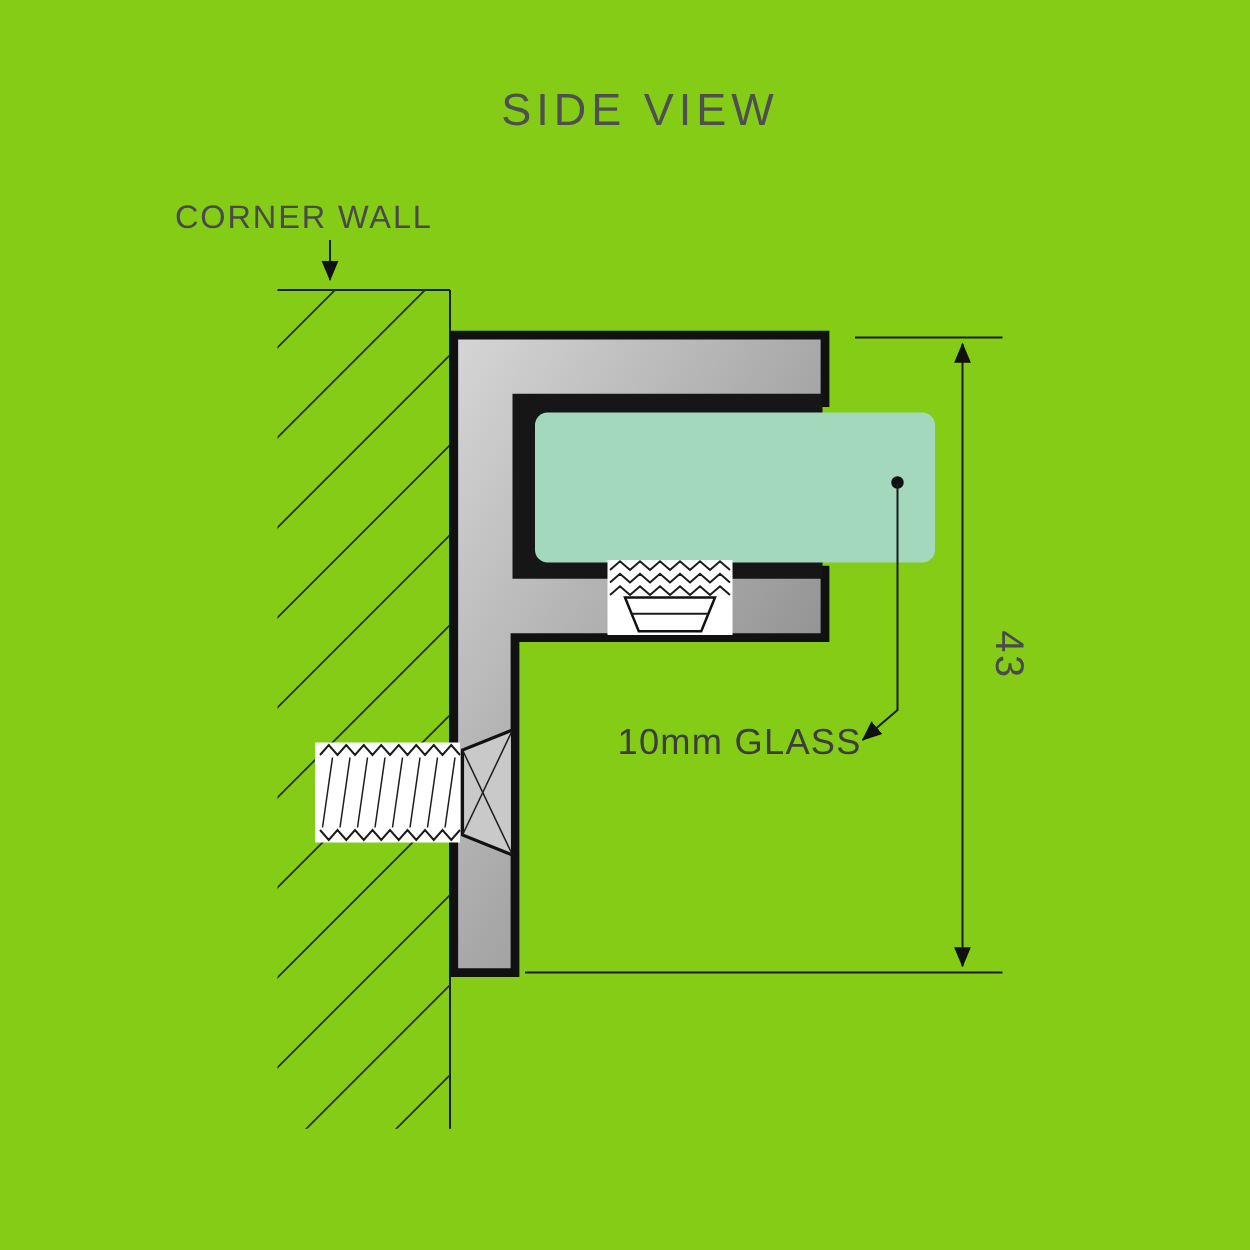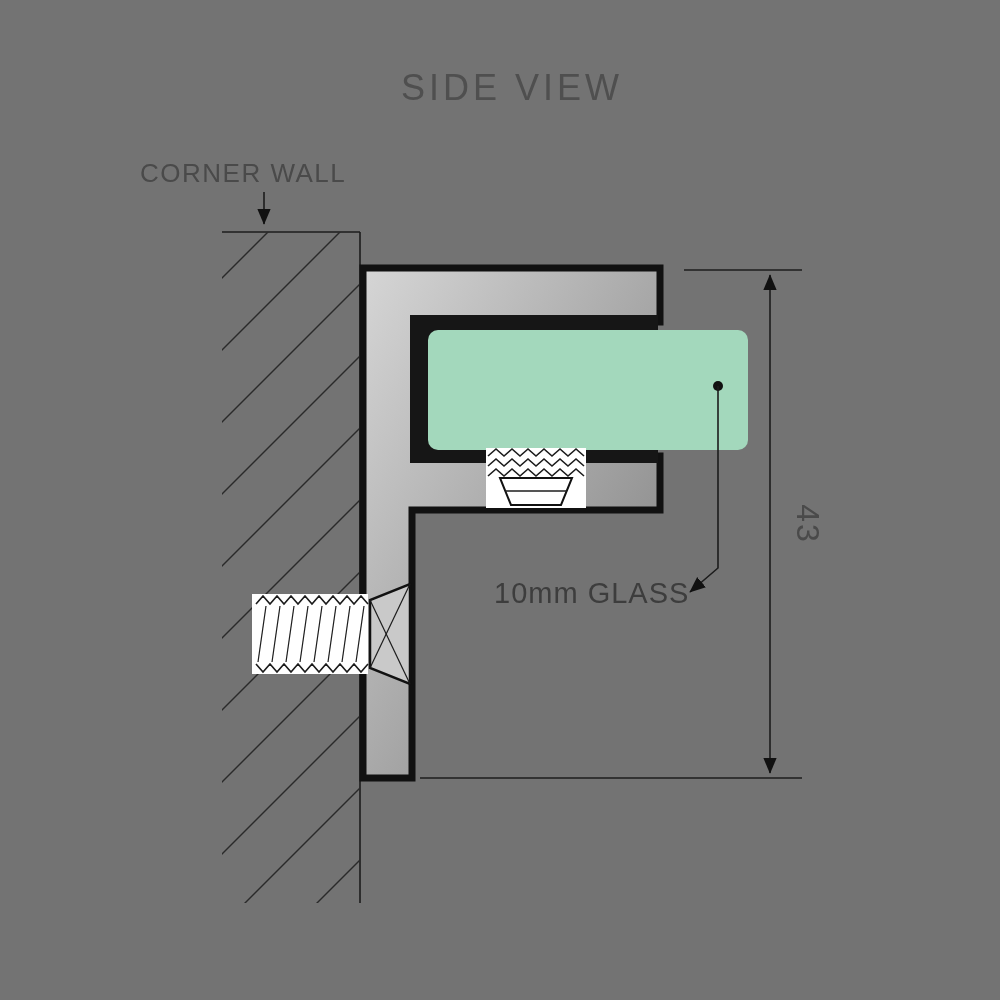--- a/index.html
+++ b/index.html
@@ -5,21 +5,21 @@
   html, body {
     margin: 0;
     padding: 0;
     background: #ffffff;
     font-family: "Liberation Sans", "DejaVu Sans", sans-serif;
   }
   .stage {
     position: relative;
     width: 1000px;
     height: 1000px;
-    background: #737373;
+    background: #84cc16;
     overflow: hidden;
   }
   svg { display: block; }
   .thin  { stroke: #1c1c1c; stroke-width: 1.6; fill: none; }
   .hatch { stroke: #2a2a2a; stroke-width: 1.4; fill: none; }
   .outline-thick { stroke: #111111; stroke-width: 7; stroke-linejoin: miter; }
   .title-text {
     fill: #4f4f4f;
     font-size: 36px;
     letter-spacing: 4px;

